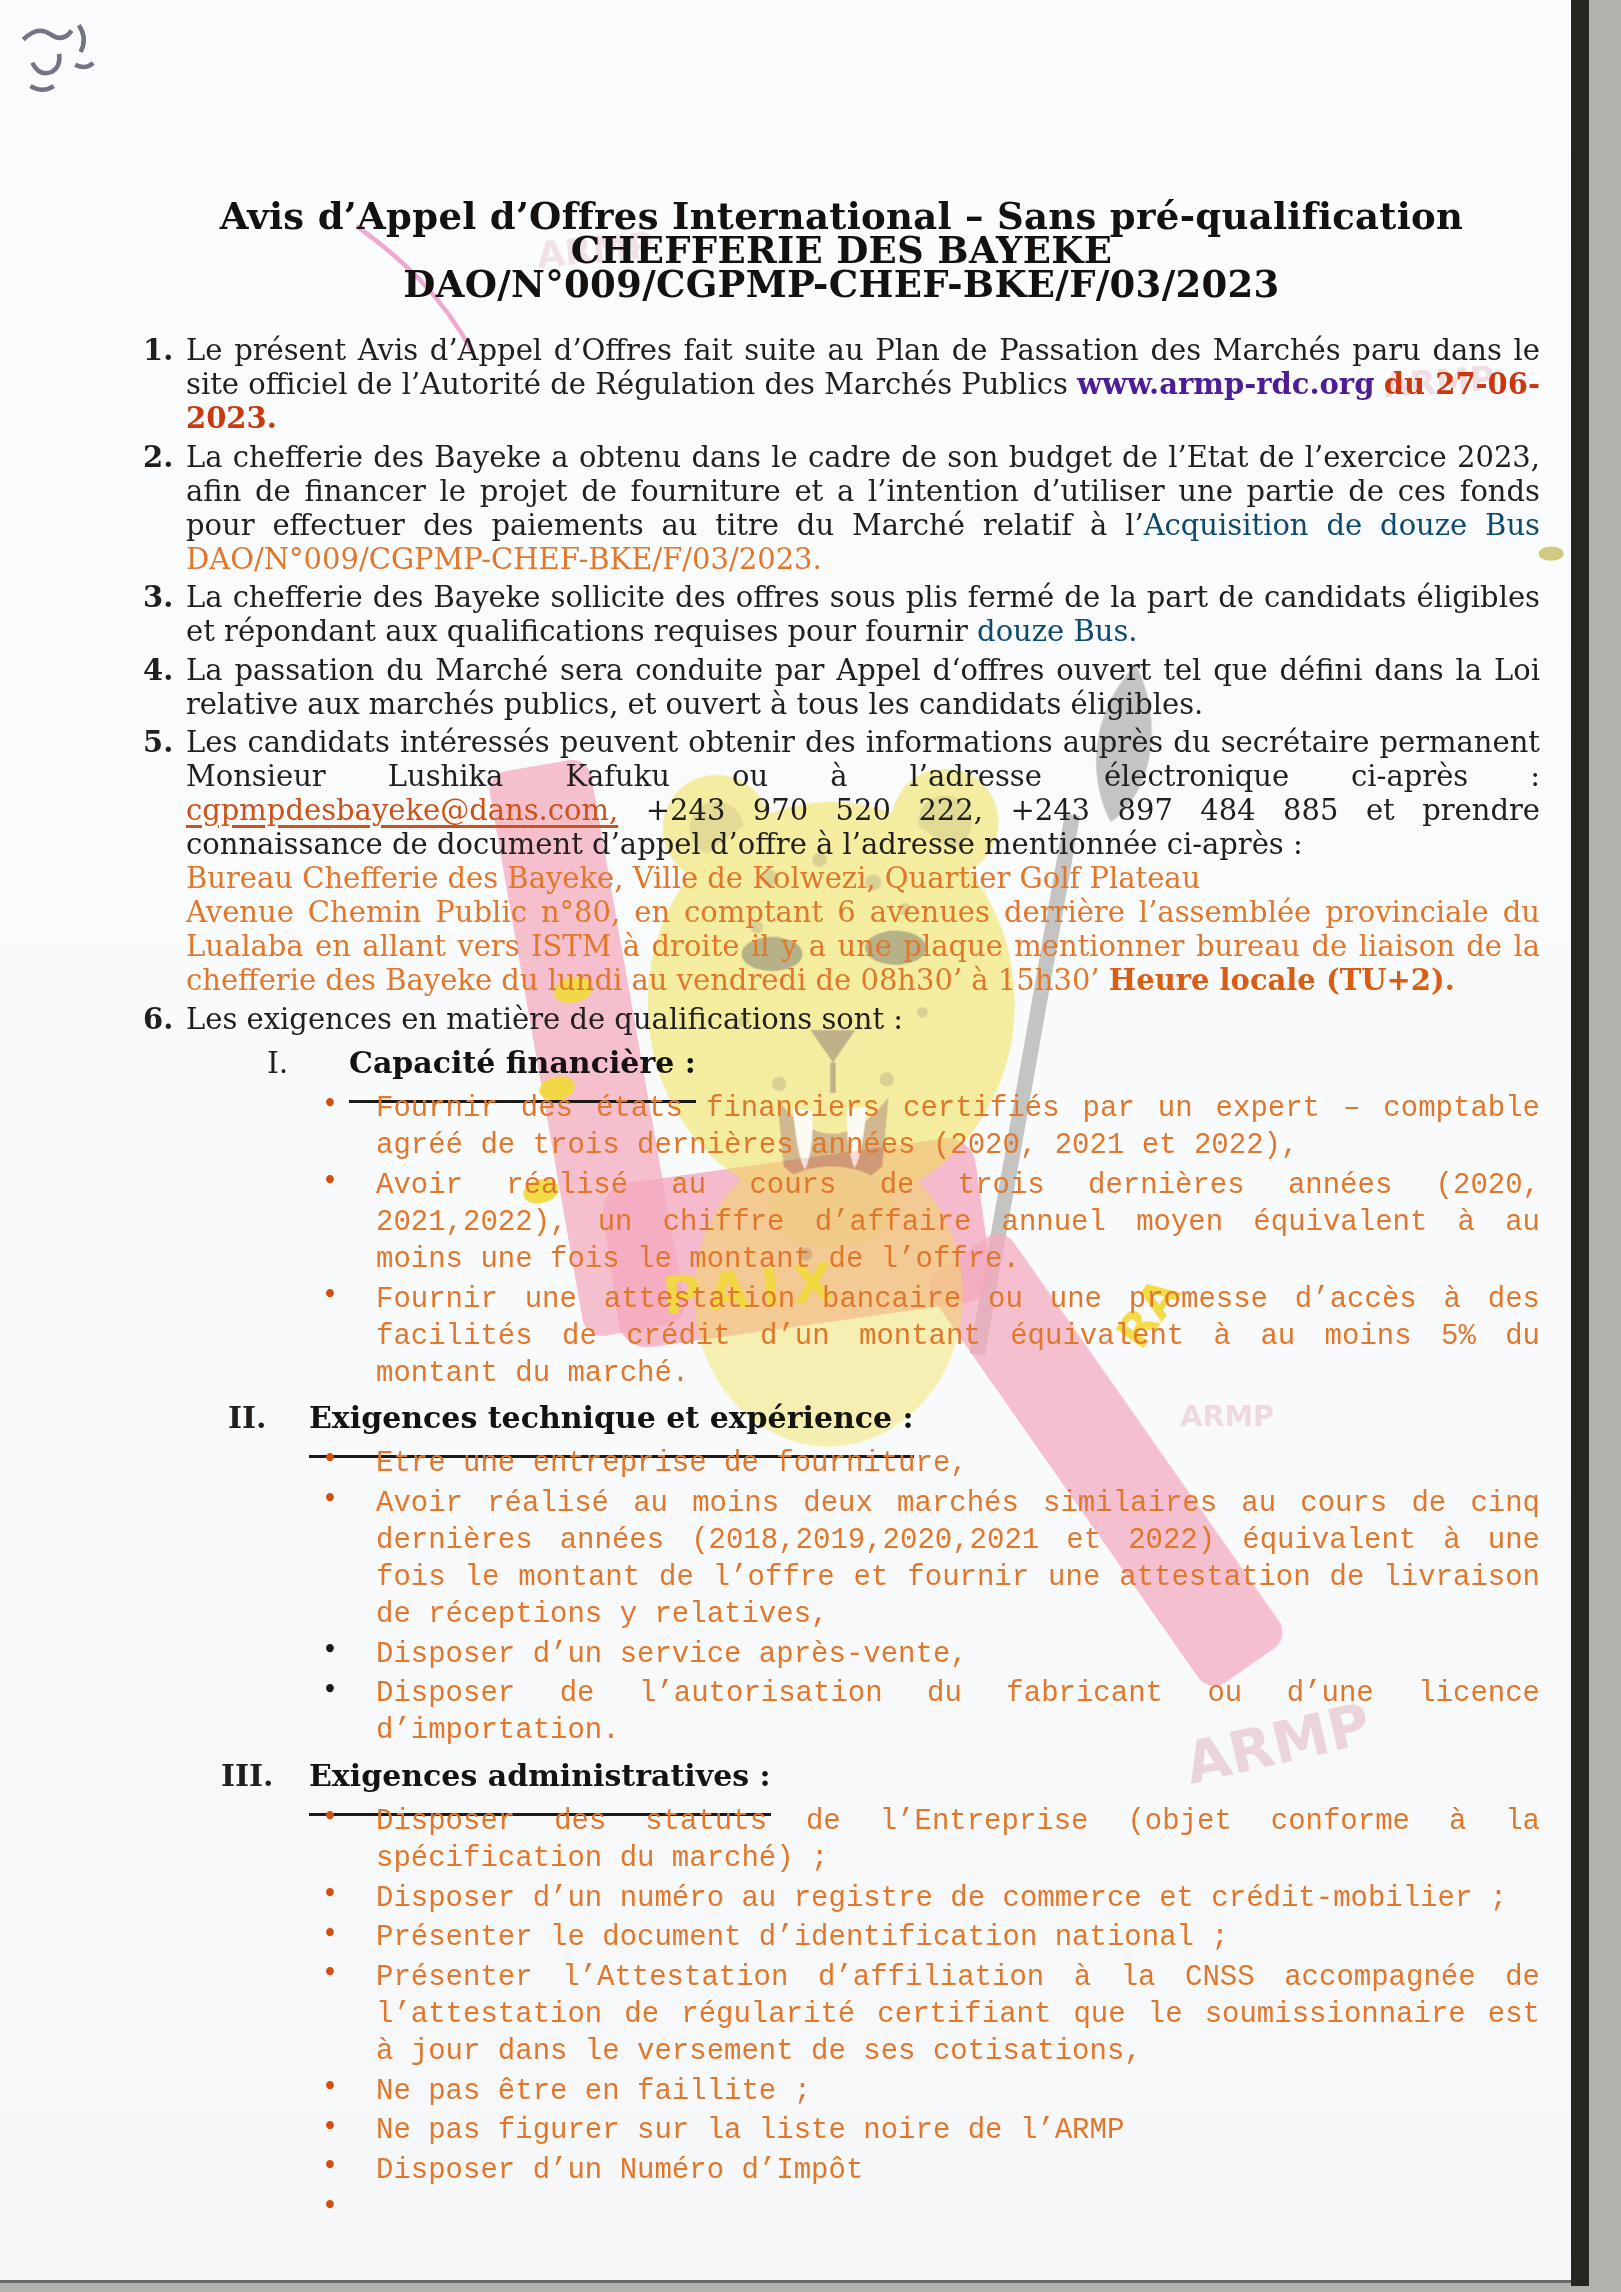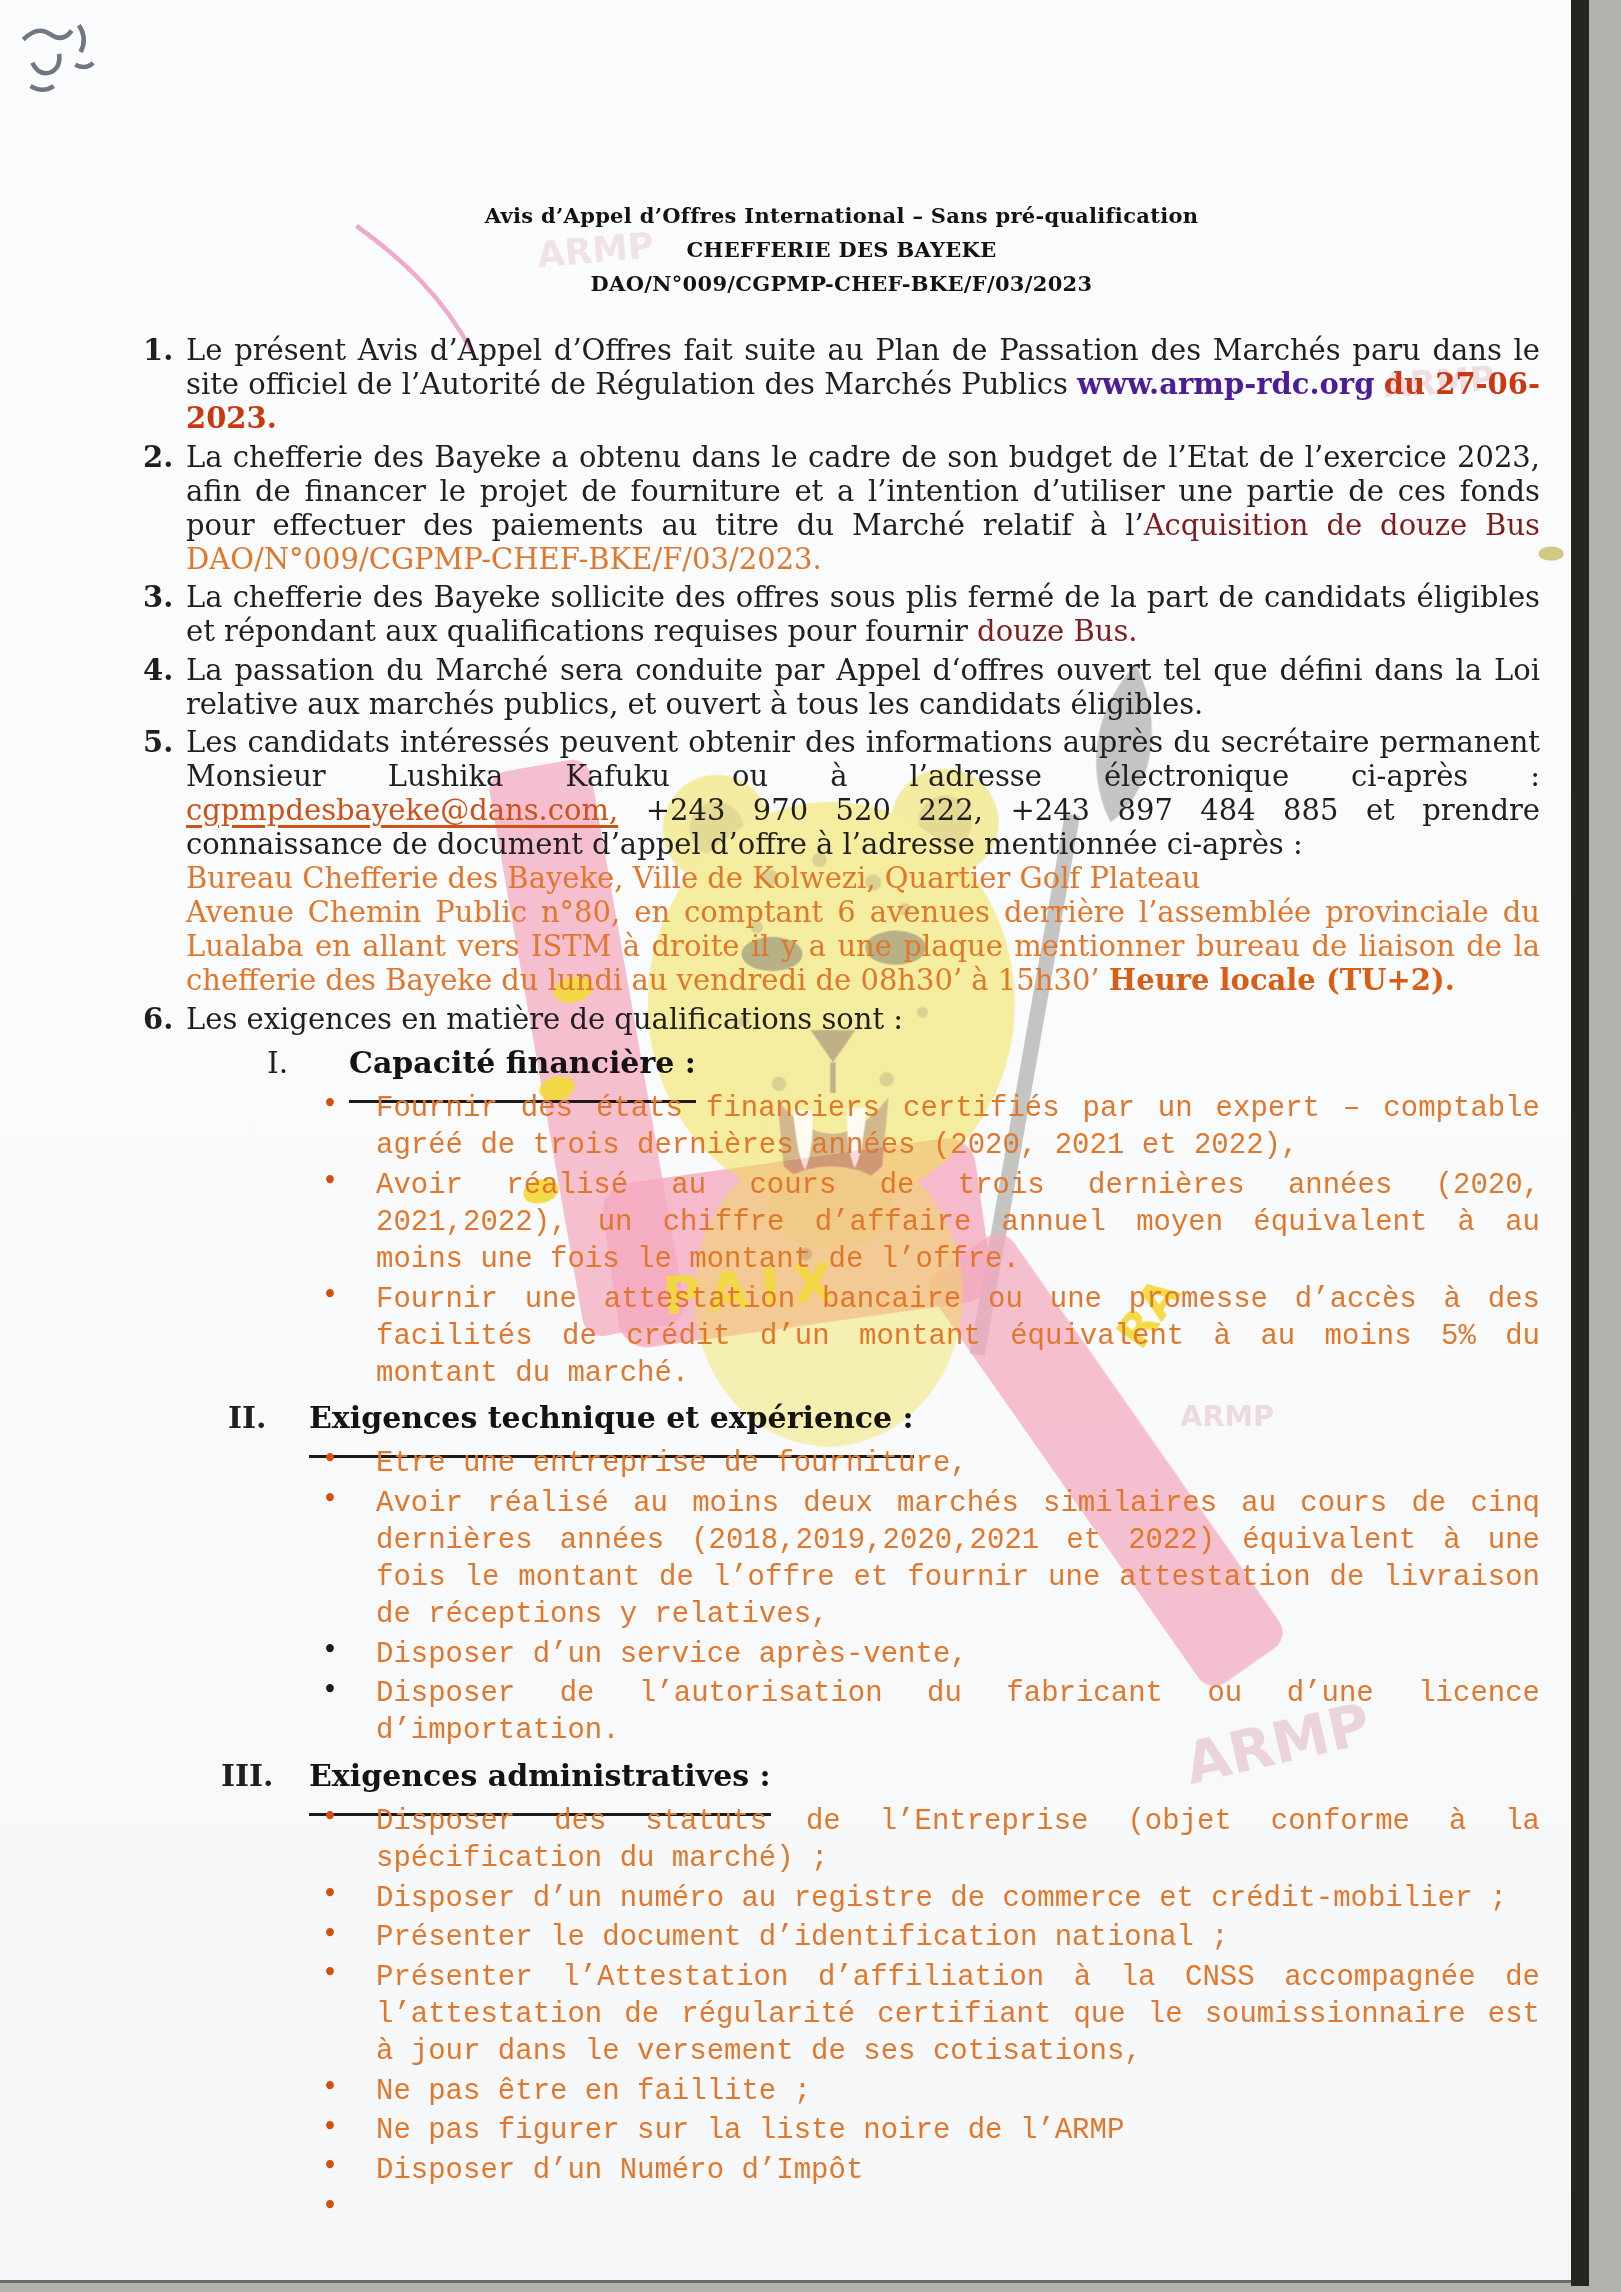--- a/index.html
+++ b/index.html
@@ -15,27 +15,27 @@
   }
   .edge-strip{
     position:absolute;left:1571px;top:0;width:18px;height:2286px;background:#27251f;
   }
   .wm{position:absolute;left:0;top:0;width:1621px;height:2293px;pointer-events:none;}
   .content{
     position:absolute;left:143px;top:0;width:1397px;padding-top:199px;
     font-size:29px;line-height:34px;color:#211f1d;
   }
   .title{
-    text-align:center;font-weight:bold;font-size:21px;line-height:34px;
+    text-align:center;font-weight:bold;font-size:37px;line-height:34px;
     color:#131210;margin-bottom:32px;letter-spacing:0.3px;
   }
   .oitem{position:relative;padding-left:43px;margin-bottom:4.5px;text-align:justify;}
   .oitem .num{position:absolute;left:0;top:0;font-weight:bold;}
   .green-b{color:#4c1d95;font-weight:bold;}
-  .green{color:#7f1d1d;}
+  .green{color:#0c4a6e;}
   .red-b{color:#c9380f;font-weight:bold;}
   .orange{color:#e0772b;}
   .orange-deep-b{color:#d95e14;font-weight:bold;}
   .email{
     color:#cc5217;text-decoration:underline;text-decoration-color:#cc5217;
     text-decoration-thickness:2.7px;text-underline-offset:5.4px;
   }
   .addr{color:#e0772b;}
   .addr-body{text-align:justify;}
   .sec{position:relative;margin-top:10.7px;margin-bottom:9px;font-size:30px;}

